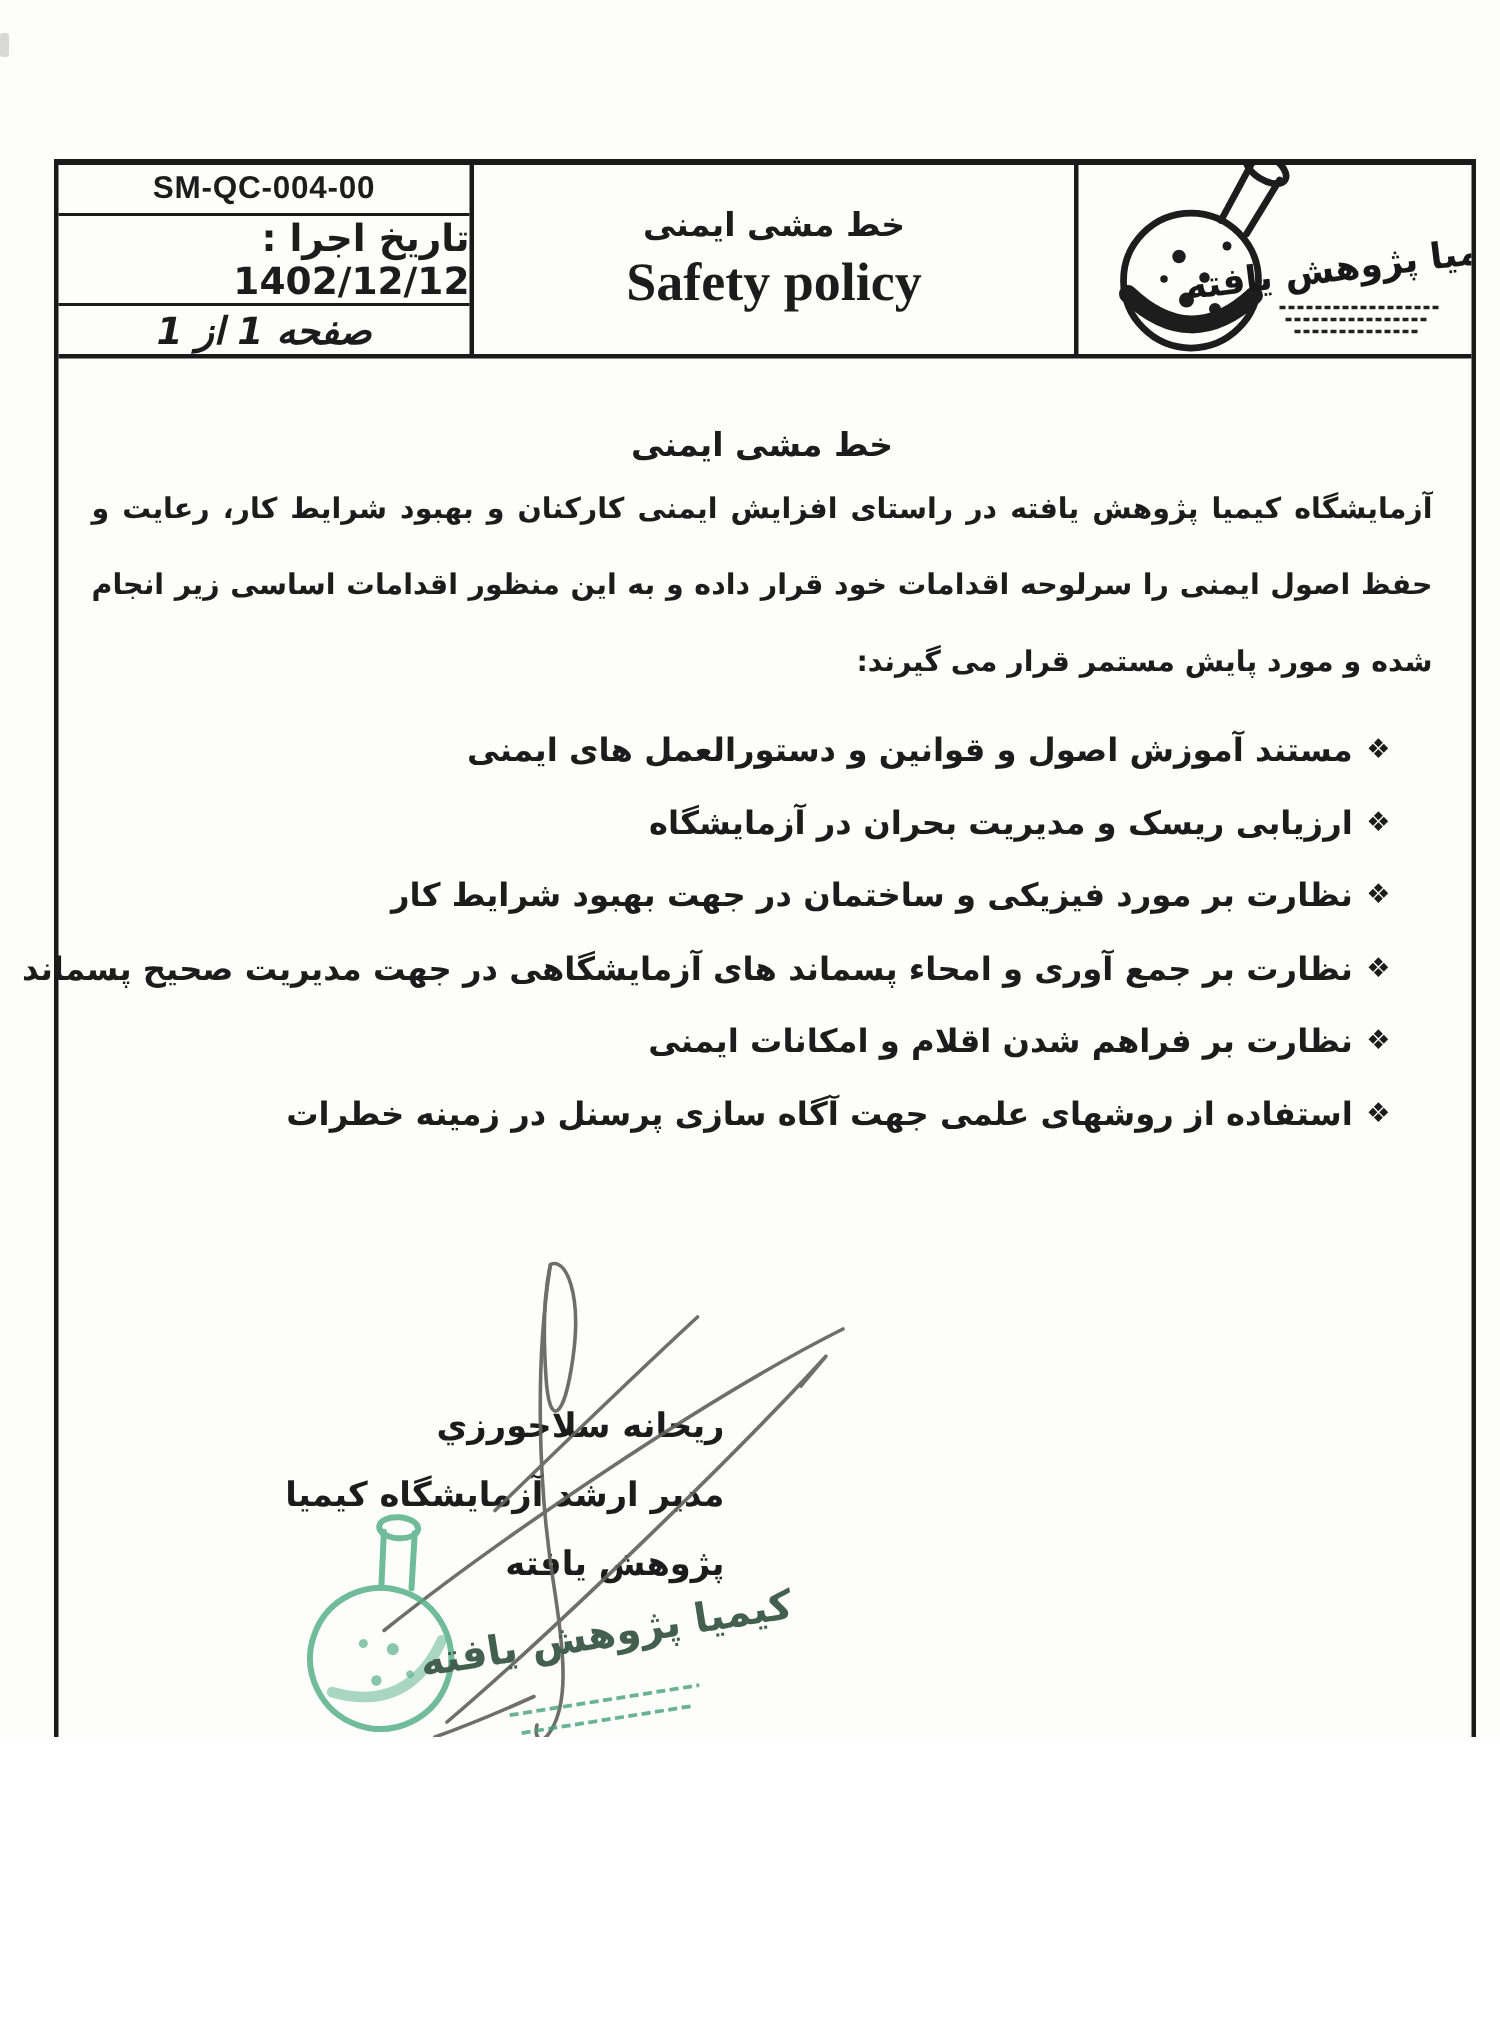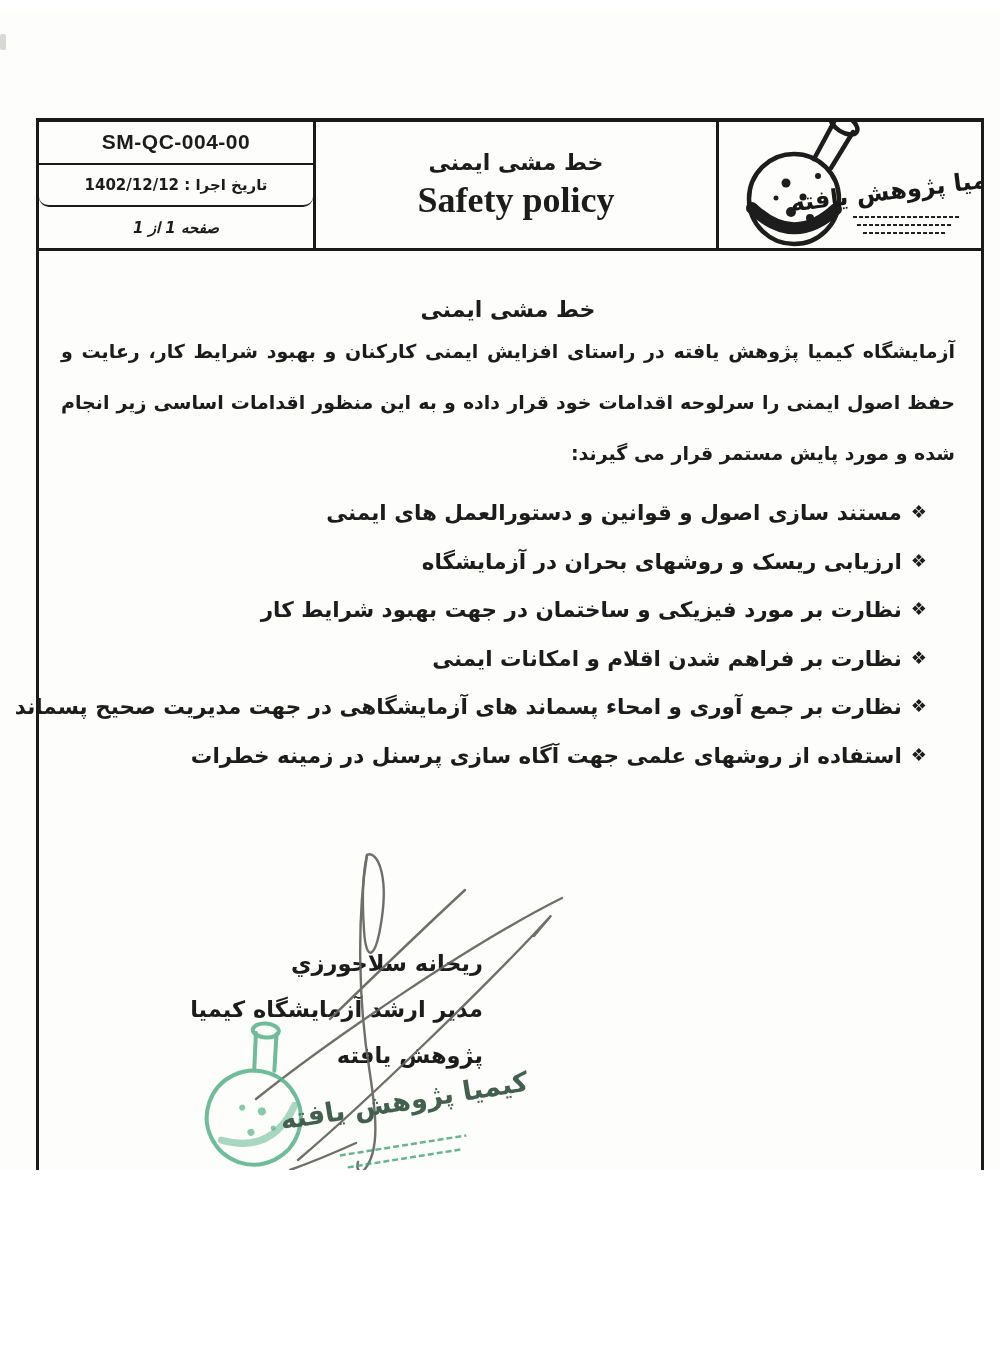--- a/index.html
+++ b/index.html
@@ -1,35 +1,35 @@
 <!DOCTYPE html>
 <html lang="fa"><head>
 <meta charset="utf-8">
 <style>
   html,body{margin:0;padding:0;background:#ffffff;}
   .scan{
-    position:relative;width:1000px;height:1158px;margin:12px auto;
+    position:relative;width:1000px;height:1158px;margin:0 auto;
     background:#fdfdfc;overflow:hidden;
     font-family:"DejaVu Sans",sans-serif;color:#1c1c1c;
   }
   .page{
     position:absolute;left:36px;top:106px;width:948px;height:1236px;
     border:3px solid #1a1a1a;border-top-width:4px;border-bottom-width:6px;
     box-sizing:border-box;background:transparent;
   }
   
   .hdr{display:flex;height:126px;border-bottom:3px solid #1a1a1a;}
   .h-left{width:277px;border-right:3px solid #1a1a1a;display:flex;flex-direction:column;box-sizing:border-box;}
   .h-left .row{
     flex:1;display:flex;align-items:center;justify-content:center;
     font-weight:bold;border-bottom:2px solid #1a1a1a;direction:rtl;
   }
   .h-left .row:last-child{border-bottom:none;font-style:italic;}
   .docnum{font-family:"Liberation Sans",sans-serif;font-size:21px;letter-spacing:.5px;direction:ltr;}
-  .fa20{font-size:15px;border-radius:10px;}
+  .fa20{font-size:25px;}
   .h-mid{flex:1;border-right:3px solid #1a1a1a;display:flex;flex-direction:column;
          align-items:center;justify-content:center;gap:4px;}
   .title-fa{font-size:22px;font-weight:bold;direction:rtl;}
   .title-en{font-family:"Liberation Serif",serif;font-size:36px;font-weight:bold;}
   .h-right{width:262px;position:relative;}
   .h-right svg{position:absolute;inset:0;width:100%;height:100%;}
   
   .content{direction:rtl;padding:0 26px 0 22px;}
   .heading{text-align:center;font-size:22px;font-weight:bold;margin:46px 0 4px 0;}
   .intro{font-size:19px;font-weight:bold;line-height:51px;text-align:justify;margin:0;}
@@ -93,30 +93,30 @@
           </g>
         </svg>
       </div>
     </div>
 
     <div class="content">
       <div class="heading">خط مشی ایمنی</div>
       <p class="intro">آزمایشگاه کیمیا پژوهش یافته در راستای افزایش ایمنی کارکنان و بهبود شرایط کار، رعایت و حفظ اصول ایمنی را سرلوحه اقدامات خود قرار داده و به این منظور اقدامات اساسی زیر انجام شده و مورد پایش مستمر قرار می گیرند:</p>
       <ul class="bullets">
 
-          <li><span class="dmd">❖</span><span>مستند سازی اصول و قوانین و دستورالعمل های ایمنی</span></li>
+          <li><span class="dmd">❖</span><span>مستند آموزش اصول و قوانین و دستورالعمل های ایمنی</span></li>
 
-          <li><span class="dmd">❖</span><span>ارزیابی ریسک و روشهای بحران در آزمایشگاه</span></li>
+          <li><span class="dmd">❖</span><span>ارزیابی ریسک و مدیریت بحران در آزمایشگاه</span></li>
 
 
           <li><span class="dmd">❖</span><span>نظارت بر مورد فیزیکی و ساختمان در جهت بهبود شرایط کار</span></li>
 
+          <li><span class="dmd">❖</span><span>نظارت بر جمع آوری و امحاء پسماند های آزمایشگاهی در جهت مدیریت صحیح پسماند</span></li>
+
           <li><span class="dmd">❖</span><span>نظارت بر فراهم شدن اقلام و امکانات ایمنی</span></li>
-
-          <li><span class="dmd">❖</span><span>نظارت بر جمع آوری و امحاء پسماند های آزمایشگاهی در جهت مدیریت صحیح پسماند</span></li>
 
           <li><span class="dmd">❖</span><span>استفاده از روشهای علمی جهت آگاه سازی پرسنل در زمینه خطرات</span></li>
 
         </ul>
     </div>
 
     <div class="sig">
       <div>ريحانه سلاحورزي</div>
       <div>مدیر ارشد آزمایشگاه کیمیا پژوهش یافته</div>
     </div>

